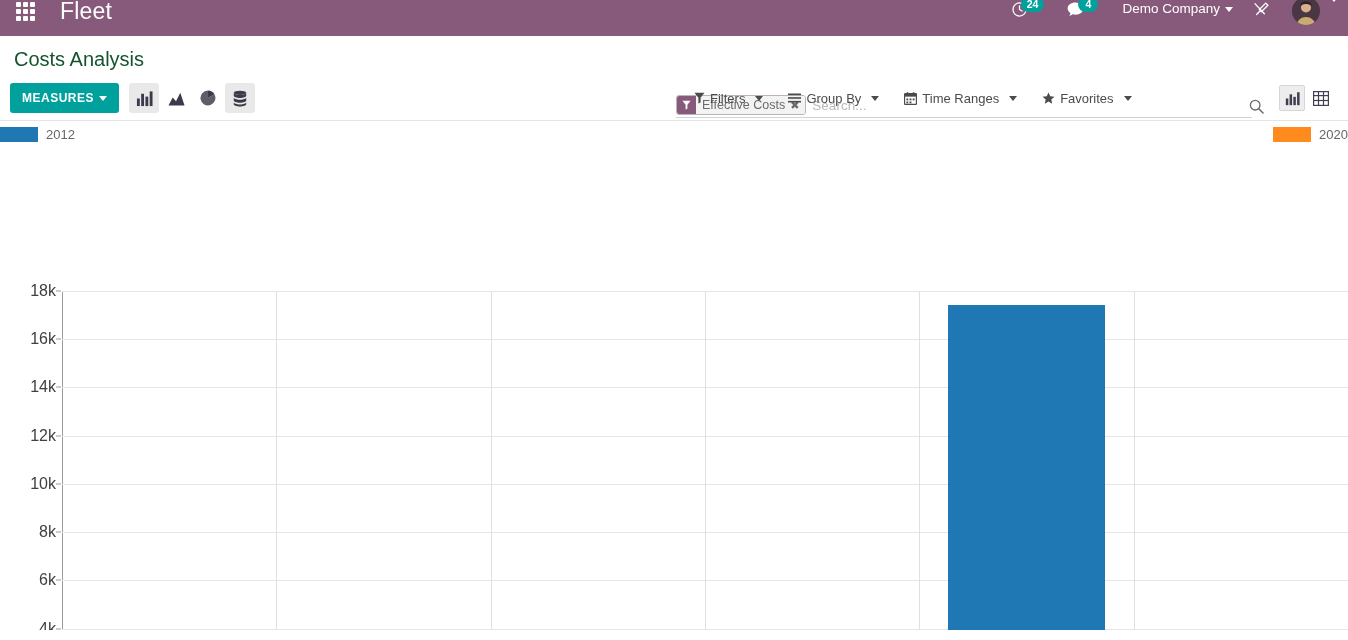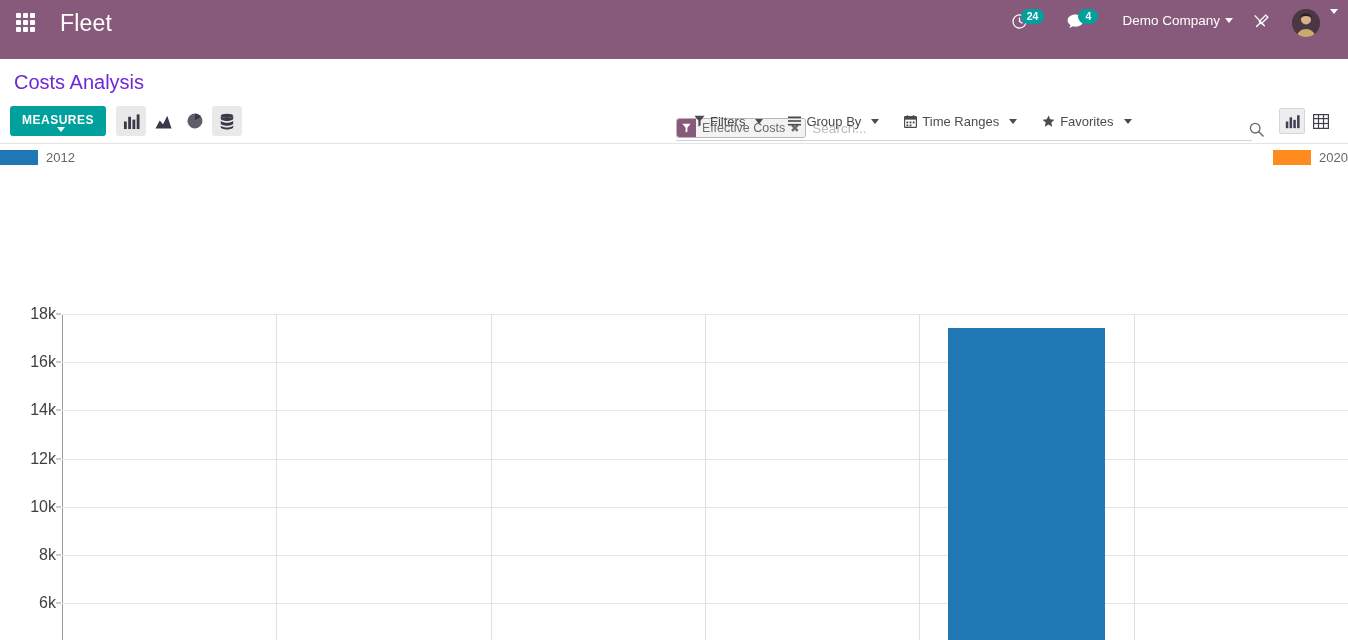--- a/index.html
+++ b/index.html
@@ -7,21 +7,21 @@
     margin: 0; padding: 0;
     width: 1348px; height: 640px;
     overflow: hidden;
     background: #fff;
     font-family: "Liberation Sans", sans-serif;
     -webkit-font-smoothing: antialiased;
   }
 
   
   .navbar {
-    height: 59px;
+    height: 36px;
     background: #875A7B;
     display: flex;
     align-items: center;
     padding: 0 10px 14px 8px;
     color: #fff;
     position: relative;
   }
   .apps-grid {
     width: 34px; height: 34px;
     display: flex; align-items: center; justify-content: center;
@@ -113,21 +113,21 @@
     height: 85px;
   }
   .cp-row1 {
     display: flex;
     align-items: flex-start;
     height: 40px;
     padding-top: 10px;
   }
   .page-title {
     font-size: 20px;
-    color: #6d28d9;
+    color: #14532d;
     font-weight: 400;
     line-height: 26px;
     padding-left: 4px;
   }
   .searchview {
     position: absolute;
     left: 676px;
     top: 57px;
     width: 576px;
     border-bottom: 1px solid #ced4da;
@@ -198,21 +198,20 @@
     border: none;
     border-radius: 3px;
     font-size: 12px;
     font-weight: bold;
     letter-spacing: .5px;
     padding: 7px 12px;
     cursor: pointer;
     font-family: "Liberation Sans", sans-serif;
     display: flex; align-items: center;
     height: 30px;
-    flex-direction: column;
   }
   .chart-type-btns {
     display: flex;
     align-items: center;
     margin-left: 10px;
     gap: 2px;
   }
   .icon-btn {
     width: 30px; height: 30px;
     display: flex; align-items: center; justify-content: center;

